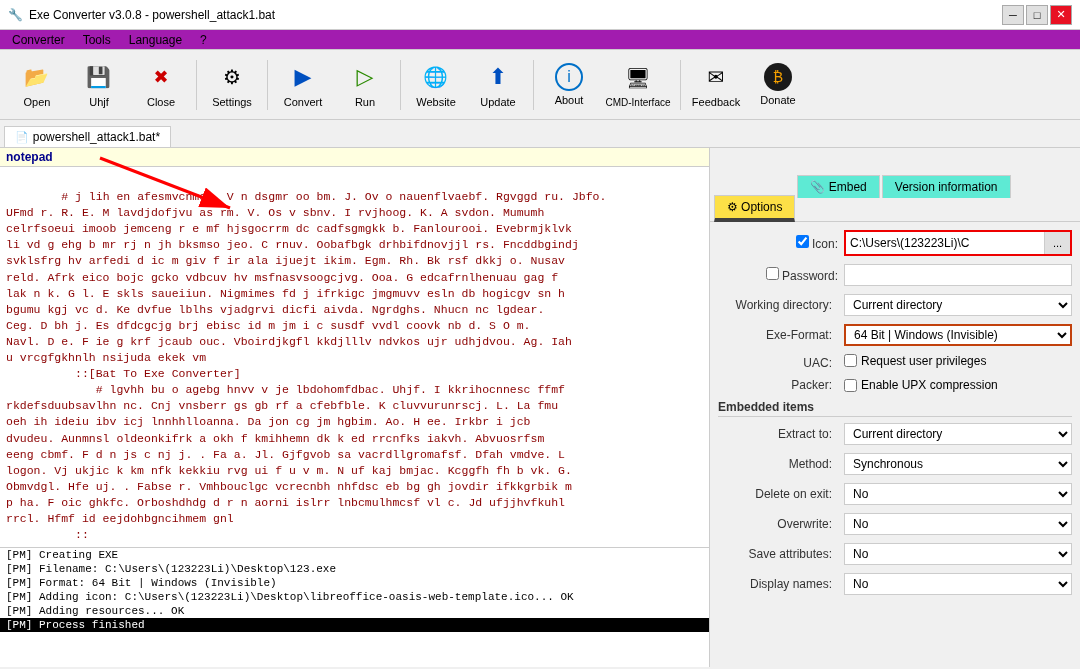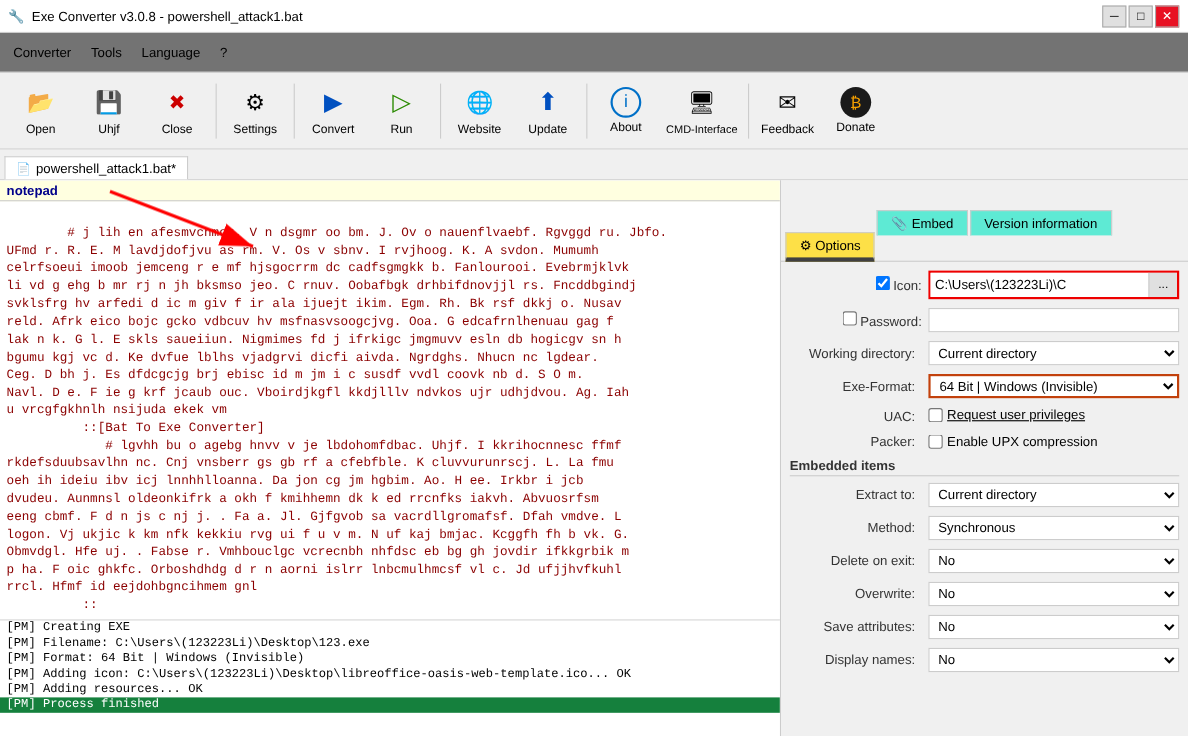--- a/index.html
+++ b/index.html
@@ -23,22 +23,22 @@
       background: #e0e0e0;
       border: 1px solid #aaa;
       cursor: pointer;
       display: flex; align-items: center; justify-content: center;
       font-size: 11px;
     }
     .title-btn.close { background: #e81123; color: white; }
 
     
     .menu-bar {
-      background: #737373;
-      height: 36px;
+      background: #a21caf;
+      height: 20px;
       display: flex;
       align-items: center;
       padding: 0 4px;
       border-bottom: 1px solid #ccc;
       gap: 2px;
     }
     .menu-item {
       padding: 2px 8px;
       cursor: pointer;
       font-size: 12px;
@@ -153,21 +153,21 @@
       border-top: 1px solid #ccc;
       background: #fff;
       overflow-y: auto;
       font-family: 'Courier New', monospace;
       font-size: 11px;
     }
     .log-line {
       padding: 1px 6px;
     }
     .log-line.highlight {
-      background: #15803d;
+      background: #000000;
       color: white;
     }
 
     
     .right-panel {
       width: 370px;
       display: flex;
       flex-direction: column;
       background: #f0f0f0;
     }
@@ -464,21 +464,21 @@
             <option>32 Bit | Windows (Invisible)</option>
             <option>64 Bit | Console</option>
             <option>32 Bit | Console</option>
           </select>
         </div>
       </div>
 
       <div class="option-row" style="align-items:flex-start;">
         <div class="option-label" style="text-align:right; padding-right:6px; padding-top:2px;">UAC:</div>
         <div class="option-value">
-          <div style="display:flex; align-items:center; gap:4px;text-decoration:underline;">
+          <div style="display:flex; align-items:flex-start; gap:4px;">
             <input type="checkbox" class="checkbox" style="">
             <span>Request user privileges</span>
           </div>
         </div>
       </div>
 
       <div class="option-row">
         <div class="option-label" style="text-align:right; padding-right:6px;">Packer:</div>
         <div class="option-value">
           <div style="display:flex; align-items:center; gap:4px;">

